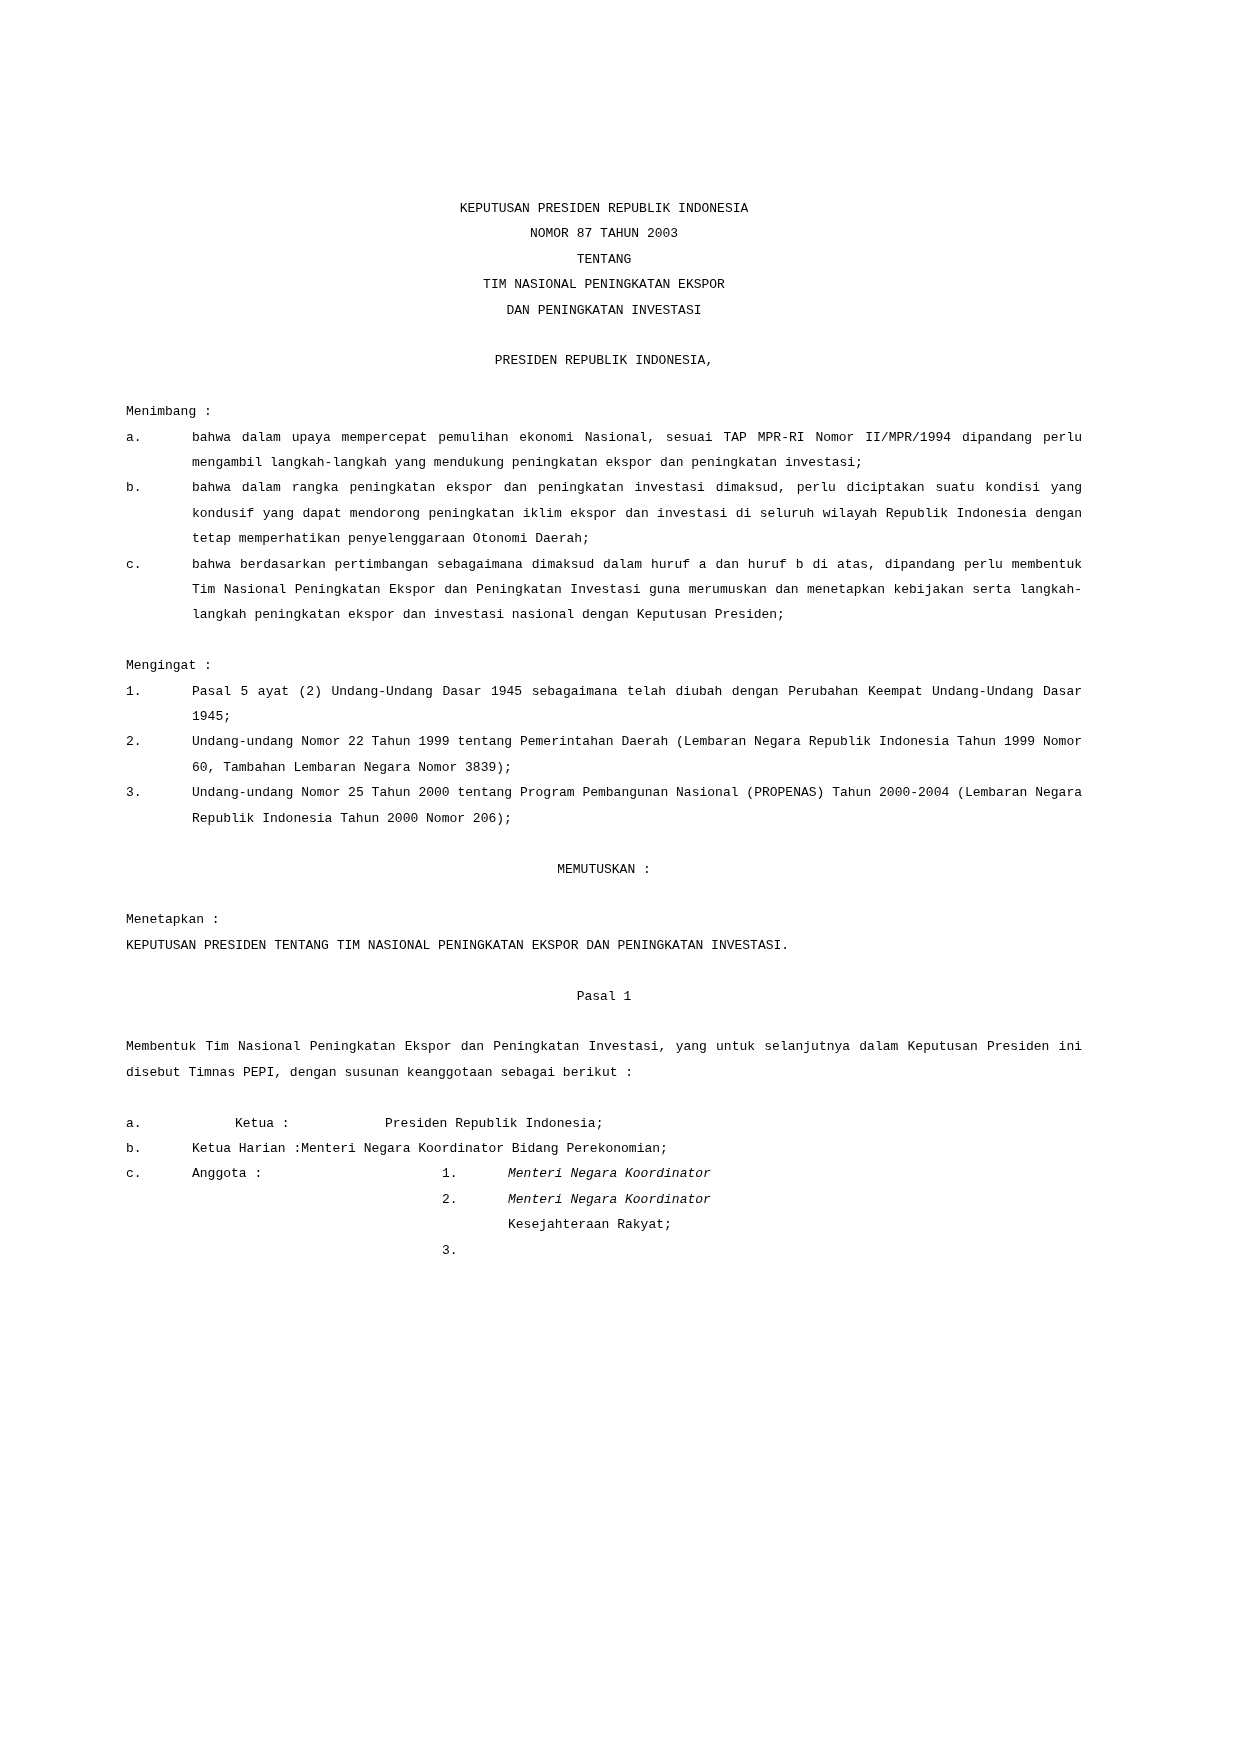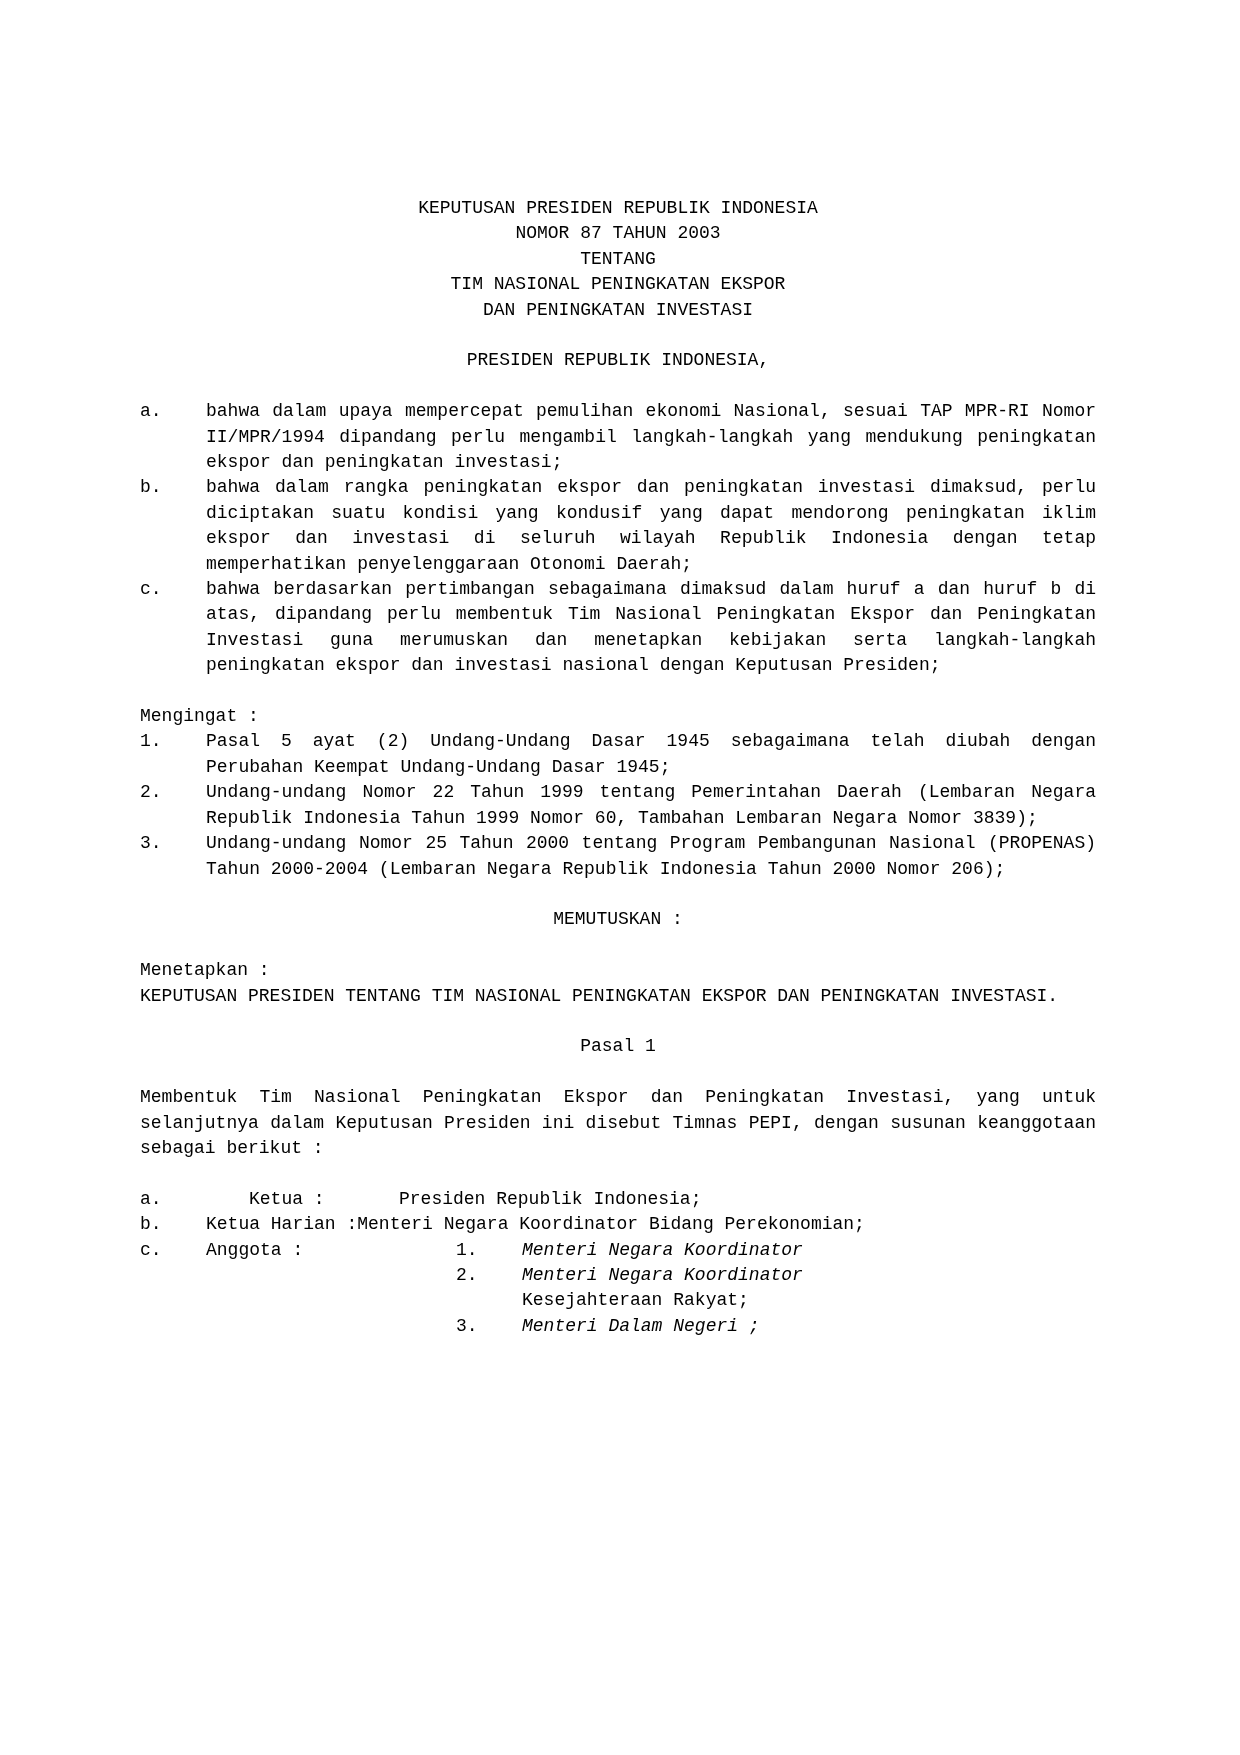--- a/index.html
+++ b/index.html
@@ -19,24 +19,24 @@
     position: relative;
     width: 1240px;
     height: 1755px;
     box-sizing: border-box;
     padding: 0;
     overflow: hidden;
   }
 
   .doc-body {
     position: absolute;
-    left: 140px;
+    left: 126px;
     top: 196px;
     width: 956px;
-    font-size: 18px;
+    font-size: 13px;
     line-height: 25.4px;
     letter-spacing: 0px;
   }
 
   .center {
     text-align: center;
     white-space: pre;
   }
 
   .just {
@@ -130,20 +130,21 @@
     <div class="center">TENTANG</div>
     <div class="center">TIM NASIONAL PENINGKATAN EKSPOR</div>
     <div class="center">DAN PENINGKATAN INVESTASI</div>
 
     <div class="spacer-1"></div>
 
     <div class="center">PRESIDEN REPUBLIK INDONESIA,</div>
 
     <div class="spacer-1"></div>
 
+    <div class="plain">Menimbang :</div>
 
     <div class="list-row">
       <div class="list-marker">a.</div>
       <div class="list-text">bahwa dalam upaya mempercepat pemulihan ekonomi Nasional, sesuai TAP MPR-RI Nomor II/MPR/1994 dipandang perlu mengambil langkah-langkah yang mendukung peningkatan ekspor dan peningkatan investasi;</div>
     </div>
     <div class="list-row">
       <div class="list-marker">b.</div>
       <div class="list-text">bahwa dalam rangka peningkatan ekspor dan peningkatan investasi dimaksud, perlu diciptakan suatu kondisi yang kondusif yang dapat mendorong peningkatan iklim ekspor dan investasi di seluruh wilayah Republik Indonesia dengan tetap memperhatikan penyelenggaraan Otonomi Daerah;</div>
     </div>
     <div class="list-row">
@@ -210,20 +211,19 @@
         </div>
 
         <div class="sub-row">
           <div class="sub-marker">2.</div>
           <div class="sub-text">Menteri Negara Koordinator</div>
         </div>
         <div class="sub-cont">Kesejahteraan Rakyat;</div>
 
         <div class="sub-row">
           <div class="sub-marker">3.</div>
-          <div class="sub-text nojust">Menteri Dalam Negeri ;</div>
         </div>
 
       </div>
     </div>
 
   </div>
 </div>
 
 </body></html>

